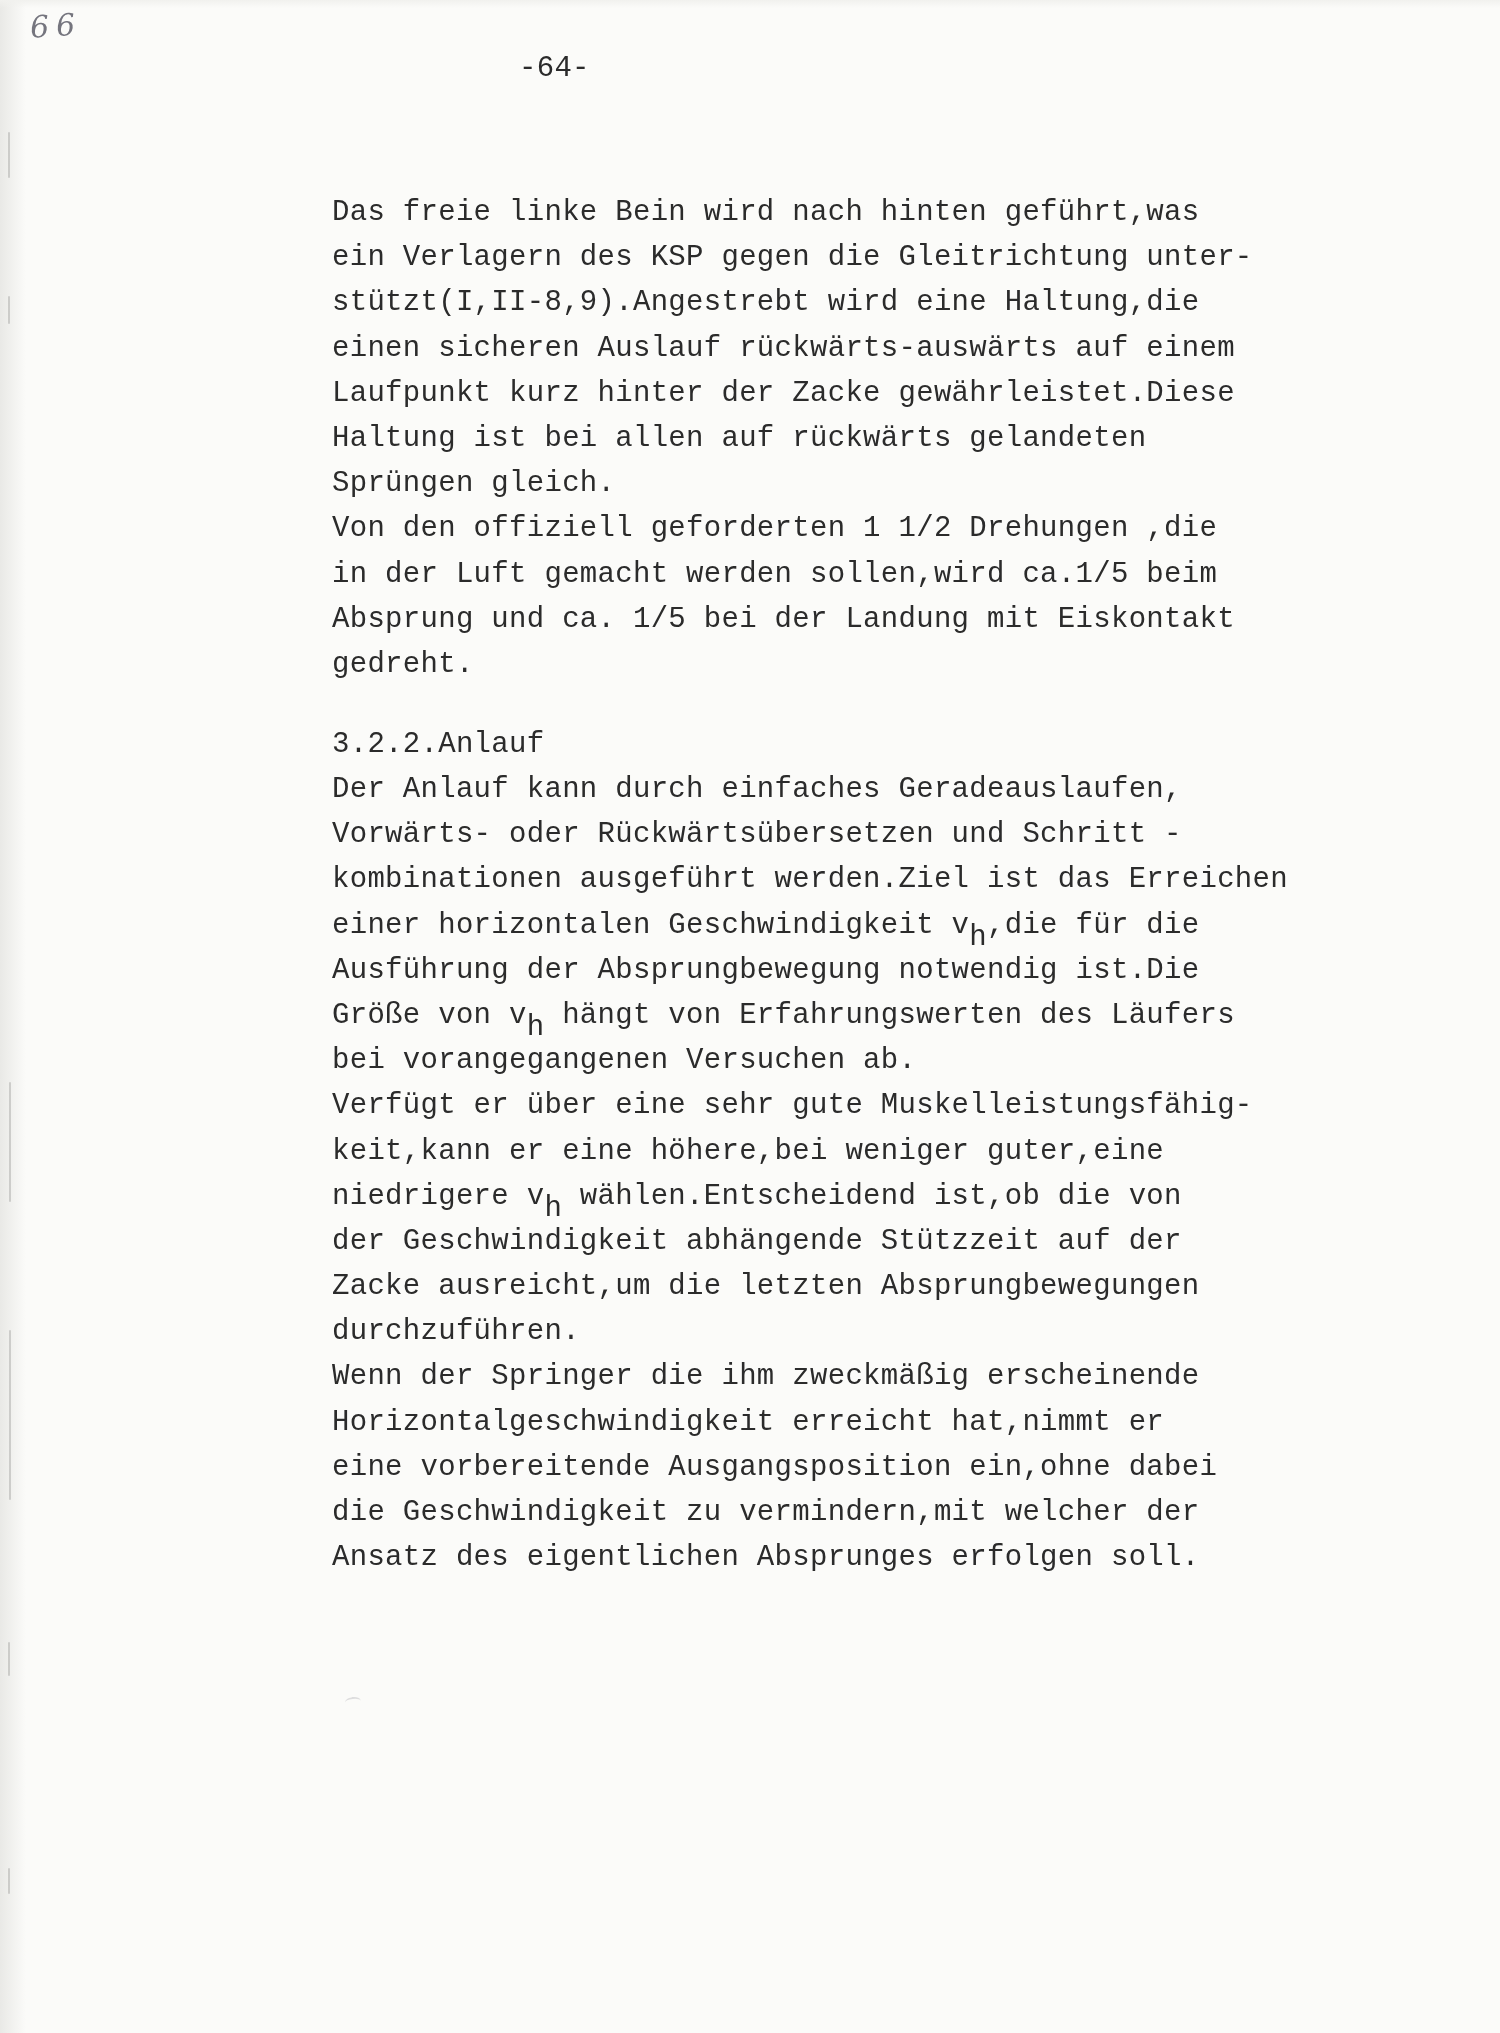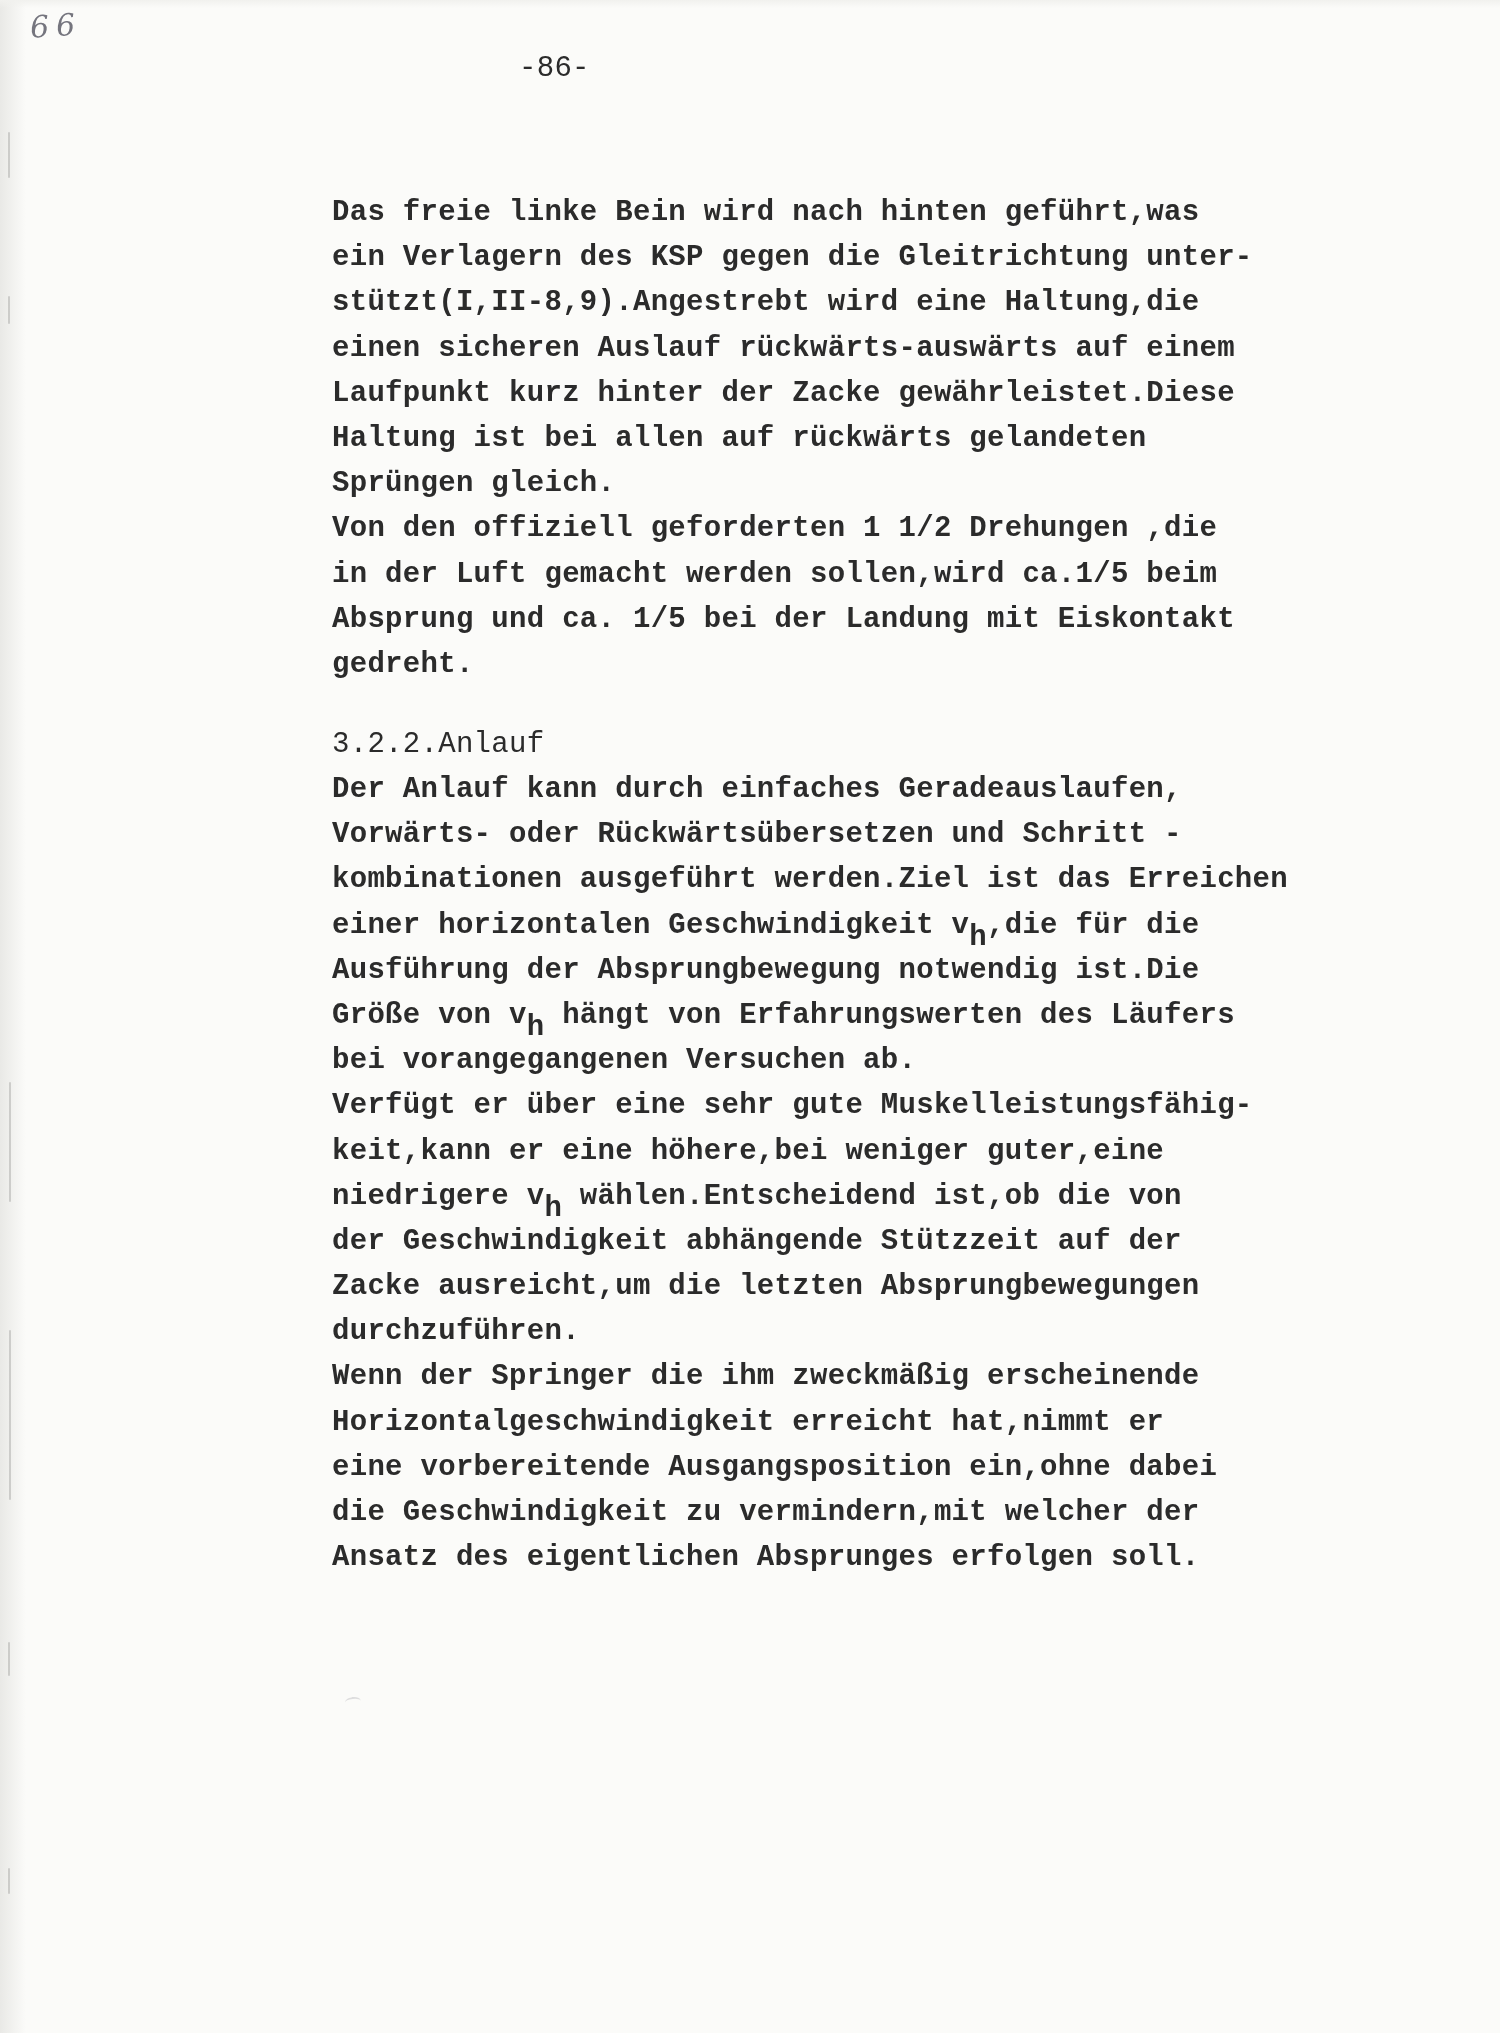--- a/index.html
+++ b/index.html
@@ -68,40 +68,40 @@
     color: #2b2b2b;
     white-space: pre;
   }
   #paragraph-1 { top: 190px; }
   #section-heading {
     top: 722px;
     text-decoration-thickness: 2px;
     text-underline-offset: 7px;
   }
   #paragraph-2 { top: 767px; }
-  .text-line { height: 45.2px; font-weight: bold; }
+  .text-line { height: 45.2px; }
   .sub {
     position: relative;
     top: 0.42em;
   }
 </style>
 </head>
 <body>
 
 <div class="page-edge-left"></div>
 <div class="page-edge-top"></div>
 <div class="scan-mark" style="left:8px; top:132px; height:46px;"></div>
 <div class="scan-mark" style="left:8px; top:296px; height:28px;"></div>
 <div class="scan-mark" style="left:9px; top:1082px; height:120px;"></div>
 <div class="scan-mark" style="left:9px; top:1330px; height:170px;"></div>
 <div class="scan-mark" style="left:8px; top:1642px; height:34px;"></div>
 <div class="scan-mark" style="left:8px; top:1868px; height:26px;"></div>
 <div class="smudge-arc"></div>
 
 <div class="handwritten-note">66</div>
 
-<div class="page-number">-86-</div>
+<div class="page-number">-64-</div>
 
 <div id="paragraph-1" class="typewriter-block"><div class="text-line">Das freie linke Bein wird nach hinten geführt,was</div><div class="text-line">ein Verlagern des KSP gegen die Gleitrichtung unter-</div><div class="text-line">stützt(I,II-8,9).Angestrebt wird eine Haltung,die</div><div class="text-line">einen sicheren Auslauf rückwärts-auswärts auf einem</div><div class="text-line">Laufpunkt kurz hinter der Zacke gewährleistet.Diese</div><div class="text-line">Haltung ist bei allen auf rückwärts gelandeten</div><div class="text-line">Sprüngen gleich.</div><div class="text-line">Von den offiziell geforderten 1 1/2 Drehungen ,die</div><div class="text-line">in der Luft gemacht werden sollen,wird ca.1/5 beim</div><div class="text-line">Absprung und ca. 1/5 bei der Landung mit Eiskontakt</div><div class="text-line">gedreht.</div></div>
 
 <div id="section-heading" class="typewriter-block">3.2.2.Anlauf</div>
 
 <div id="paragraph-2" class="typewriter-block"><div class="text-line">Der Anlauf kann durch einfaches Geradeauslaufen,</div><div class="text-line">Vorwärts- oder Rückwärtsübersetzen und Schritt -</div><div class="text-line">kombinationen ausgeführt werden.Ziel ist das Erreichen</div><div class="text-line"><span>einer horizontalen Geschwindigkeit v</span><span class="sub">h</span><span>,die für die</span></div><div class="text-line">Ausführung der Absprungbewegung notwendig ist.Die</div><div class="text-line"><span>Größe von v</span><span class="sub">h</span><span> hängt von Erfahrungswerten des Läufers</span></div><div class="text-line">bei vorangegangenen Versuchen ab.</div><div class="text-line">Verfügt er über eine sehr gute Muskelleistungsfähig-</div><div class="text-line">keit,kann er eine höhere,bei weniger guter,eine</div><div class="text-line"><span>niedrigere v</span><span class="sub">h</span><span> wählen.Entscheidend ist,ob die von</span></div><div class="text-line">der Geschwindigkeit abhängende Stützzeit auf der</div><div class="text-line">Zacke ausreicht,um die letzten Absprungbewegungen</div><div class="text-line">durchzuführen.</div><div class="text-line">Wenn der Springer die ihm zweckmäßig erscheinende</div><div class="text-line">Horizontalgeschwindigkeit erreicht hat,nimmt er</div><div class="text-line">eine vorbereitende Ausgangsposition ein,ohne dabei</div><div class="text-line">die Geschwindigkeit zu vermindern,mit welcher der</div><div class="text-line">Ansatz des eigentlichen Absprunges erfolgen soll.</div></div>
 
 </body></html>

